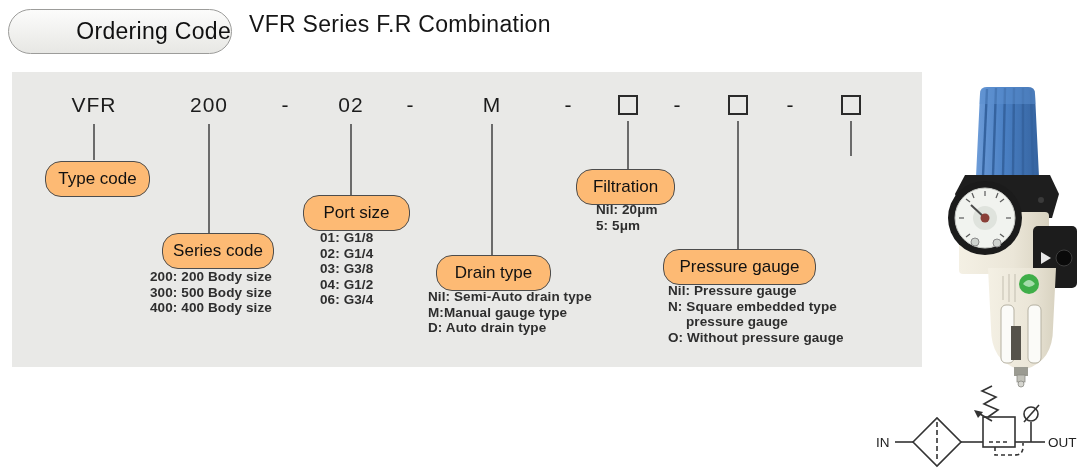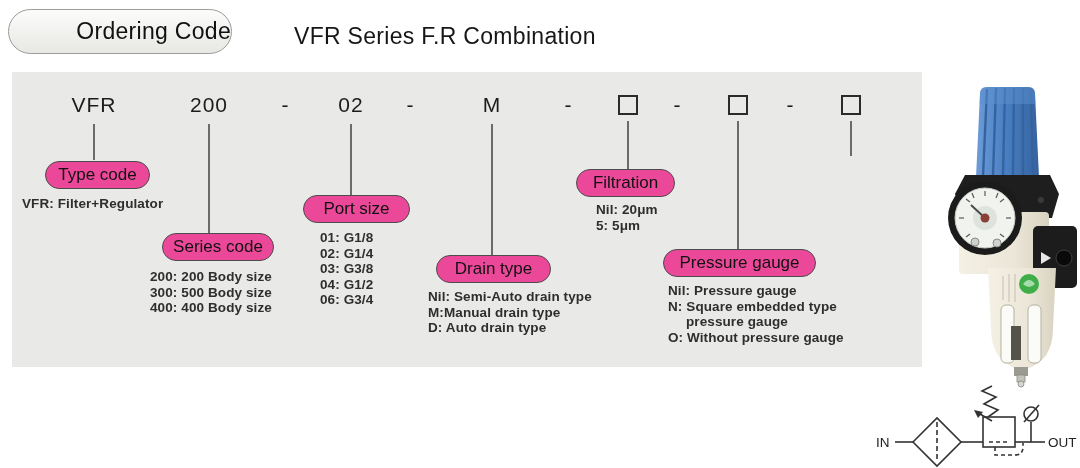--- a/index.html
+++ b/index.html
@@ -7,40 +7,40 @@
        font-family:"Liberation Sans","DejaVu Sans",sans-serif;color:#1d1d1d;
        -webkit-font-smoothing:antialiased;}
   .page{position:absolute;inset:0;width:1080px;height:468px;}
 
   
   .badge-pill{position:absolute;left:8px;top:9px;width:222px;height:43px;
     border:1.5px solid #9c9c9a;border-radius:23px;
     background:linear-gradient(#fcfcfb,#e7e7e4);
     display:flex;align-items:center;justify-content:flex-end;
     font-size:23px;color:#111;letter-spacing:.3px;}
-  .page-title{position:absolute;left:249px;top:23px;font-size:23px;color:#161616;
-    letter-spacing:.3px;white-space:nowrap;margin-left:45px;}
+  .page-title{position:absolute;left:249px;top:11px;font-size:23px;color:#161616;
+    letter-spacing:.3px;white-space:nowrap;}
 
   
   .panel{position:absolute;left:12px;top:72px;width:910px;height:295px;background:#e9e9e7;}
 
   
   .code-part{position:absolute;top:92px;transform:translateX(-50%);
     font-size:21px;line-height:26px;color:#1c1c1c;letter-spacing:1px;white-space:nowrap;}
   .code-dash{position:absolute;top:92px;transform:translateX(-50%);
     font-size:21px;line-height:26px;color:#1c1c1c;}
   .code-box{position:absolute;top:95px;width:16px;height:16px;transform:translateX(-50%);
     border:2px solid #2b2b2b;background:transparent;}
 
   
   .conn{position:absolute;width:2px;background:#6b6b6b;transform:translateX(-50%);}
 
   
-  .bubble{position:absolute;height:28px;border:1.5px solid #4d4d4d;border-radius:16px;
-    background:#ec4899;display:flex;align-items:center;justify-content:center;
+  .bubble{position:absolute;height:36px;border:1.5px solid #4d4d4d;border-radius:16px;
+    background:#fdba74;display:flex;align-items:center;justify-content:center;
     font-size:17px;color:#111;white-space:nowrap;box-sizing:border-box;}
 
   
   .olist{position:absolute;font-size:13.5px;font-weight:700;line-height:15.5px;
     color:#2e2e2e;white-space:nowrap;letter-spacing:.1px;}
   .olist .indent{padding-left:18px;}
 
   svg{position:absolute;}
 </style>
 </head>
@@ -76,41 +76,38 @@
   <div class="conn" style="left:738px;top:121px;height:128px"></div>
   <div class="conn" style="left:851px;top:121px;height:35px"></div>
 
   <div class="bubble" style="left:45px;top:161px;width:105px">Type code</div>
   <div class="bubble" style="left:162px;top:233px;width:112px">Series code</div>
   <div class="bubble" style="left:436px;top:255px;width:115px">Drain type</div>
   <div class="bubble" style="left:303px;top:195px;width:107px">Port size</div>
   <div class="bubble" style="left:576px;top:169px;width:99px">Filtration</div>
   <div class="bubble" style="left:663px;top:249px;width:153px">Pressure gauge</div>
 
-  <div class="olist" style="left:22px;top:196px">
-    <div>VFR: Filter+Regulator</div>
-  </div>
 
   <div class="olist" style="left:150px;top:269px">
     <div>200: 200 Body size</div>
     <div>300: 500 Body size</div>
     <div>400: 400 Body size</div>
   </div>
 
   <div class="olist" style="left:320px;top:230px">
     <div>01: G1/8</div>
     <div>02: G1/4</div>
     <div>03: G3/8</div>
     <div>04: G1/2</div>
     <div>06: G3/4</div>
   </div>
 
   <div class="olist" style="left:428px;top:289px">
     <div>Nil: Semi-Auto drain type</div>
-    <div>M:Manual drain type</div>
+    <div>M:Manual gauge type</div>
     <div>D: Auto drain type</div>
   </div>
 
   <div class="olist" style="left:596px;top:202px">
     <div>Nil: 20μm</div>
     <div>5: 5μm</div>
   </div>
 
   <div class="olist" style="left:668px;top:283px">
     <div>Nil: Pressure gauge</div>

